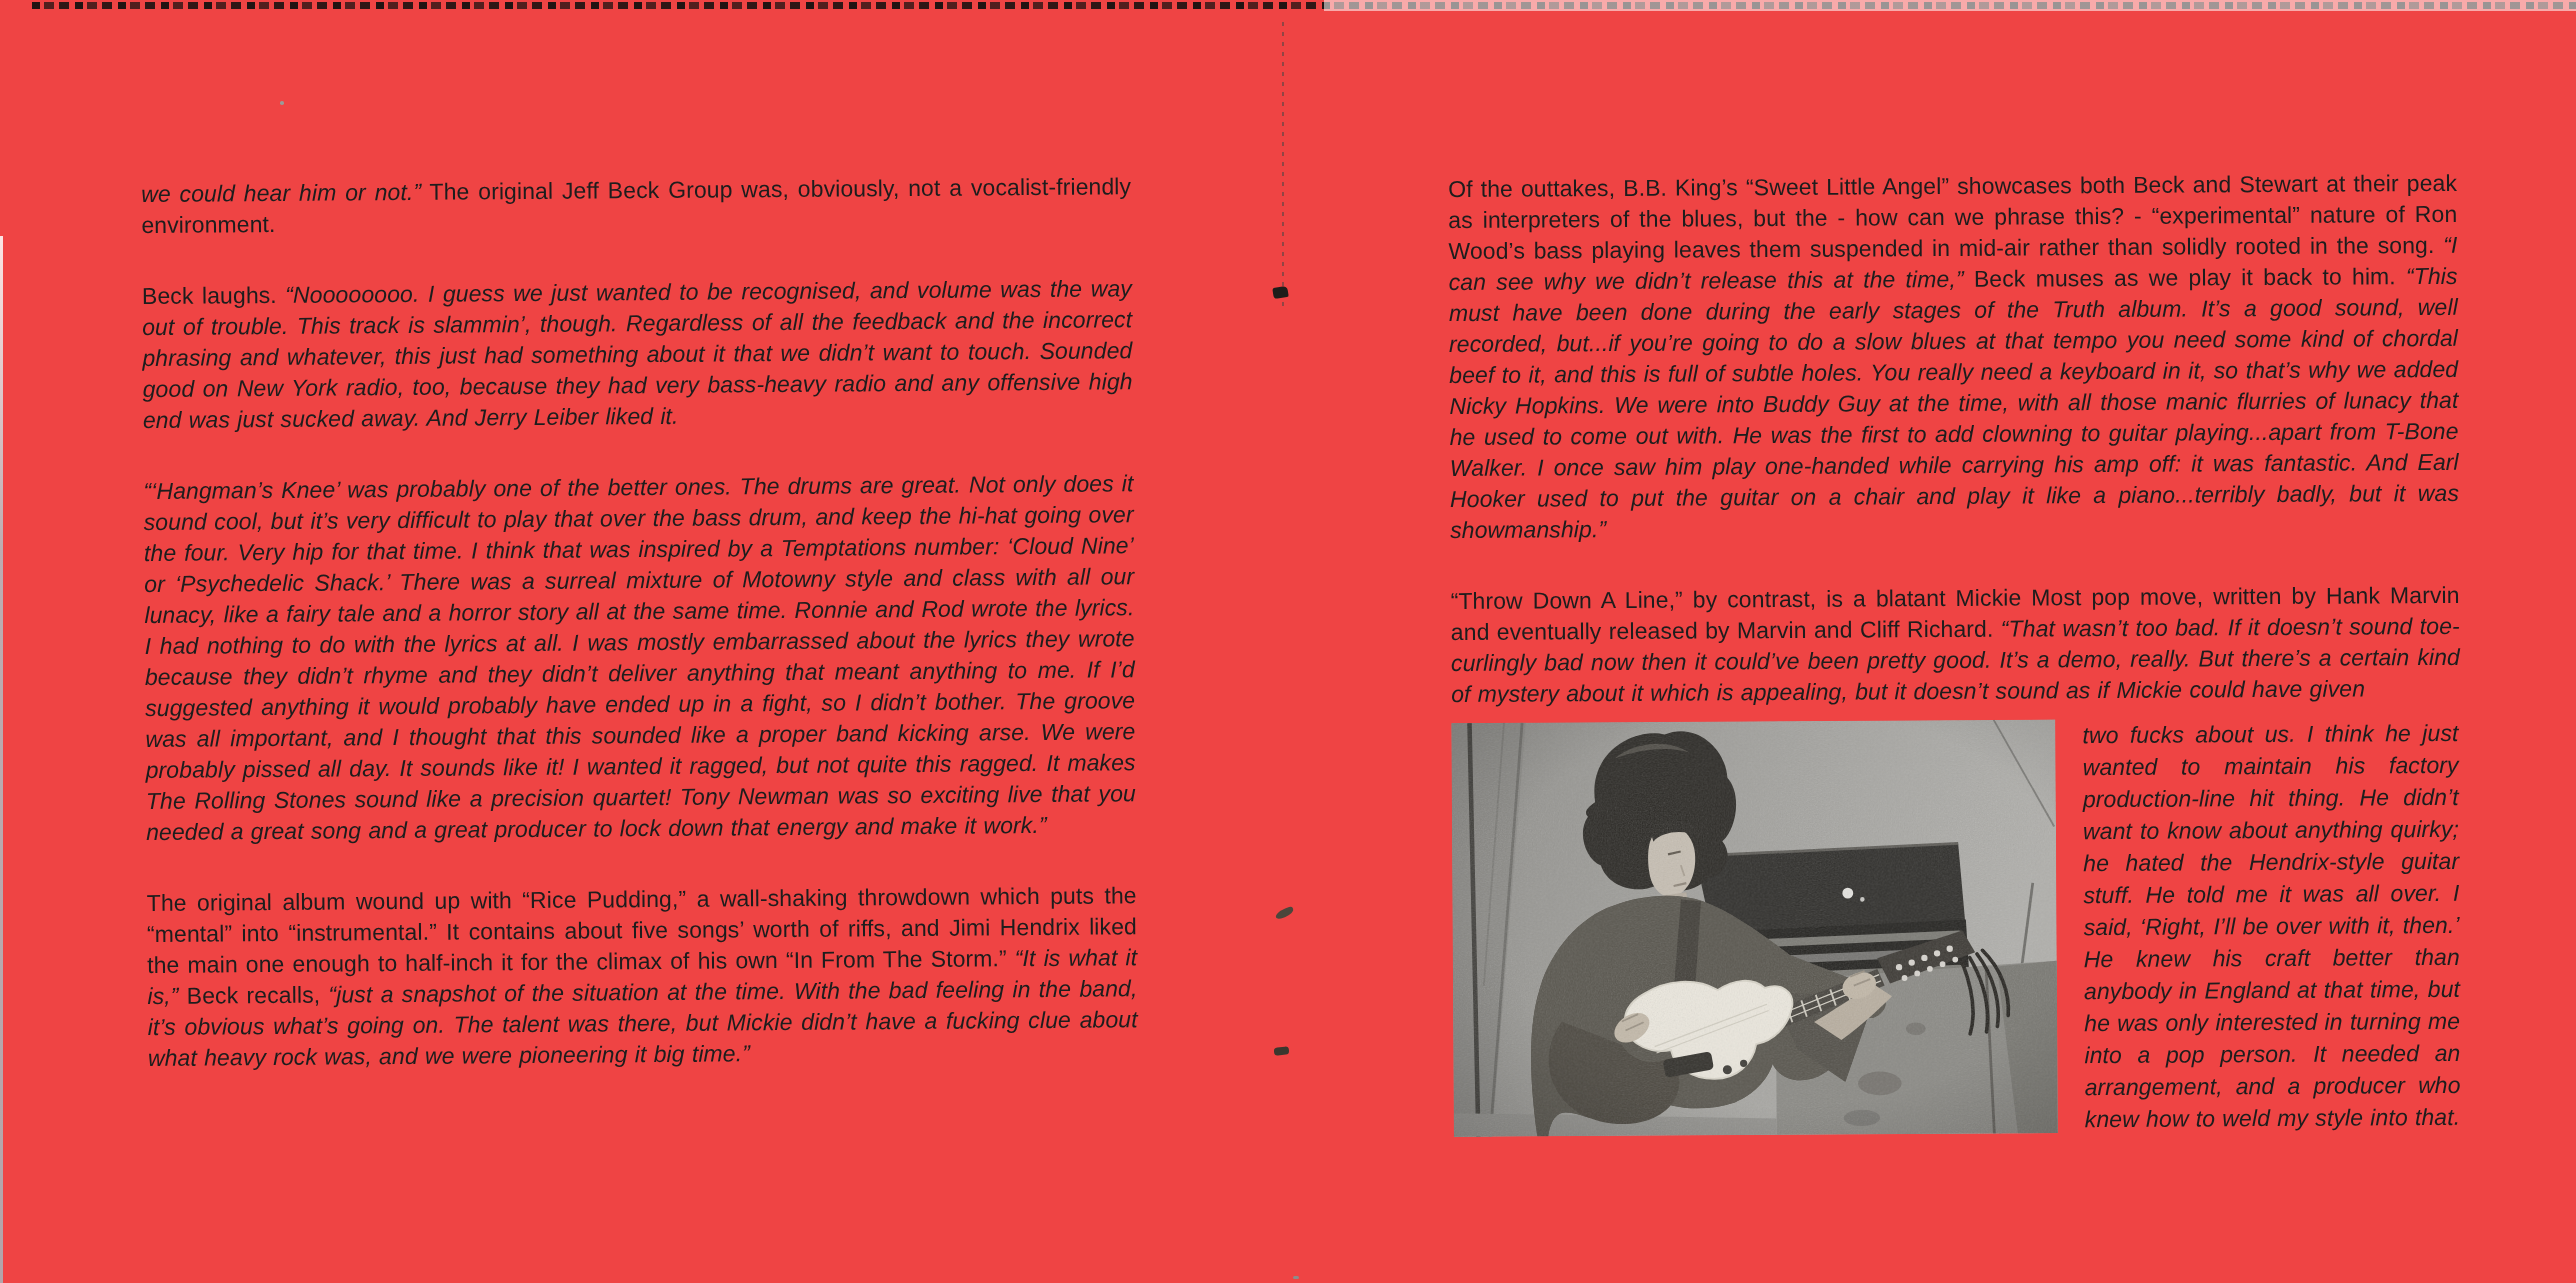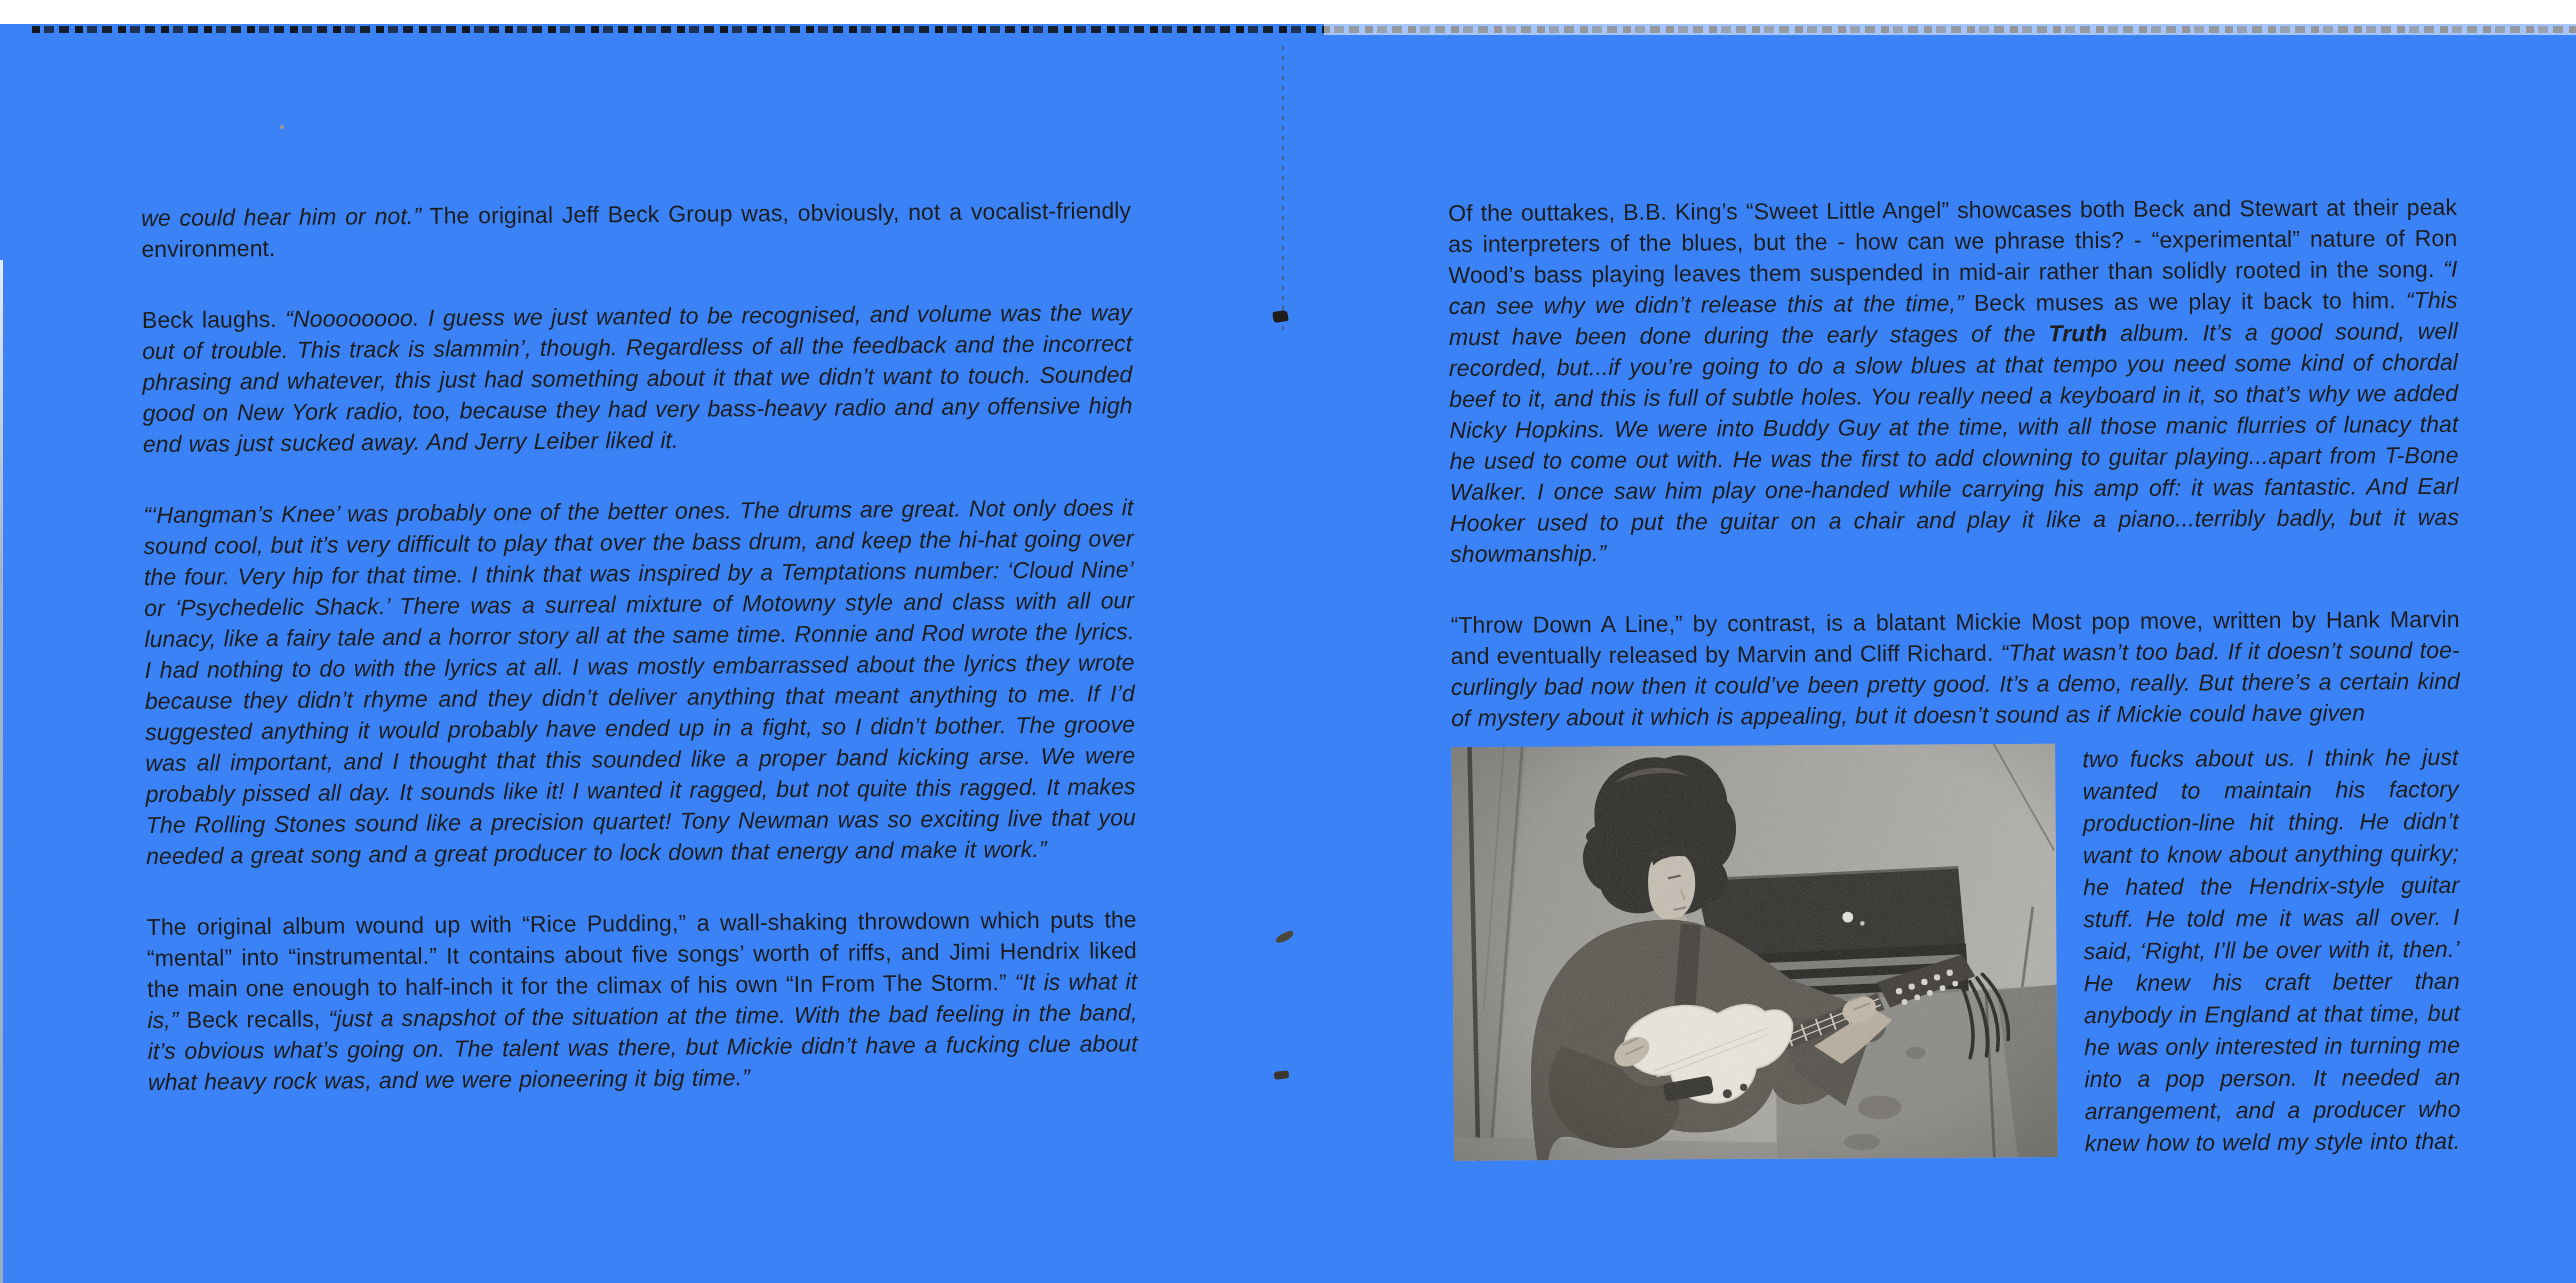--- a/index.html
+++ b/index.html
@@ -7,22 +7,21 @@
     padding: 0;
     width: 2576px;
     height: 1283px;
     background: #ffffff;
     font-family: "Liberation Sans", sans-serif;
     overflow: hidden;
   }
   .spread {
     position: absolute;
     inset: 0;
-    background: #3b82f6;
-    margin-top: 24px;
+    background: #ef4444;
   }
   
   .noise-top {
     position: absolute;
     top: 1.8px; left: 32px; right: 0; height: 7.3px;
     background: repeating-linear-gradient(90deg,
       rgba(15,15,14,.92) 0 8.2px, rgba(15,15,14,0) 8.2px 11.8px,
       rgba(15,15,14,.70) 11.8px 22px, rgba(15,15,14,0) 22px 27px,
       rgba(15,15,14,.85) 27px 37px, rgba(15,15,14,0) 37px 43px);
   }
@@ -56,21 +55,21 @@
   .page p {
     margin: 0;
     font-size: 23px;
     line-height: 31px;
     text-align: justify;
     letter-spacing: 0.1px;
     word-spacing: 0.7px;
   }
   .page p + p, .page .photo-row + p { margin-top: 40px; }
   .it { font-style: italic; }
-  .bd { font-weight: bold; }
+  .bd { font-weight: normal; }
   .photo-row {
     margin-top: 12.7px;
     display: flex;
     gap: 27px;
     align-items: flex-start;
   }
   .photo-row figure { margin: 0; width: 604px; height: 414px; flex: 0 0 auto; }
   .side-col { width: 376px; }
   .page p.side-col { margin-top: 0; line-height: 32px; }
 </style>

